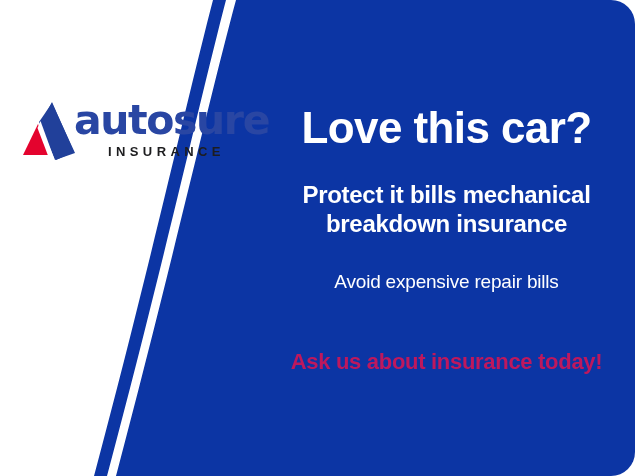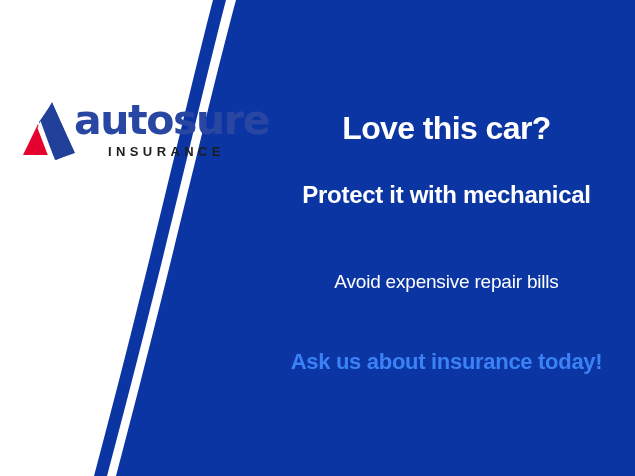--- a/index.html
+++ b/index.html
@@ -10,20 +10,21 @@
   body {
     font-family: "Liberation Sans", sans-serif;
   }
 
   #ad-banner {
     position: relative;
     width: 635px;
     height: 476px;
     overflow: hidden;
     background: #ffffff;
+    border-radius: 24px;
   }
 
   
   #bg-svg {
     position: absolute;
     left: 0;
     top: 0;
     width: 635px;
     height: 476px;
     display: block;
@@ -88,21 +89,21 @@
     height: 476px;
     text-align: center;
     color: #ffffff;
   }
 
   #headline {
     position: absolute;
     left: 0;
     top: 103px;
     width: 377px;
-    font-size: 32px;
+    font-size: 44px;
     font-weight: bold;
     letter-spacing: -0.6px;
     line-height: 50px;
     color: #ffffff;
     white-space: nowrap;
   }
 
   #subhead {
     position: absolute;
     left: 0;
@@ -130,21 +131,21 @@
 
   #cta {
     position: absolute;
     left: 0;
     top: 348px;
     width: 377px;
     font-size: 22px;
     font-weight: bold;
     line-height: 27px;
     letter-spacing: -0.3px;
-    color: #3b82f6;
+    color: #be185d;
     white-space: nowrap;
   }
 
   .copy-line {
     display: block;
   }
 </style>
 </head>
 <body>
 
@@ -174,21 +175,22 @@
       <span class="wordmark-text">autosure</span>
       <span class="wordmark-sub">INSURANCE</span>
     </div>
   </div>
 
   <div id="copy-block">
 
     <div id="headline">Love this car?</div>
 
     <div id="subhead">
-      <span class="copy-line">Protect it with mechanical</span>
+      <span class="copy-line">Protect it bills mechanical</span>
+      <span class="copy-line">breakdown insurance</span>
     </div>
 
     <div id="benefits">
       <span class="copy-line">Avoid expensive repair bills</span>
     </div>
 
     <div id="cta">Ask us about insurance today!</div>
   </div>
 
 </div>

